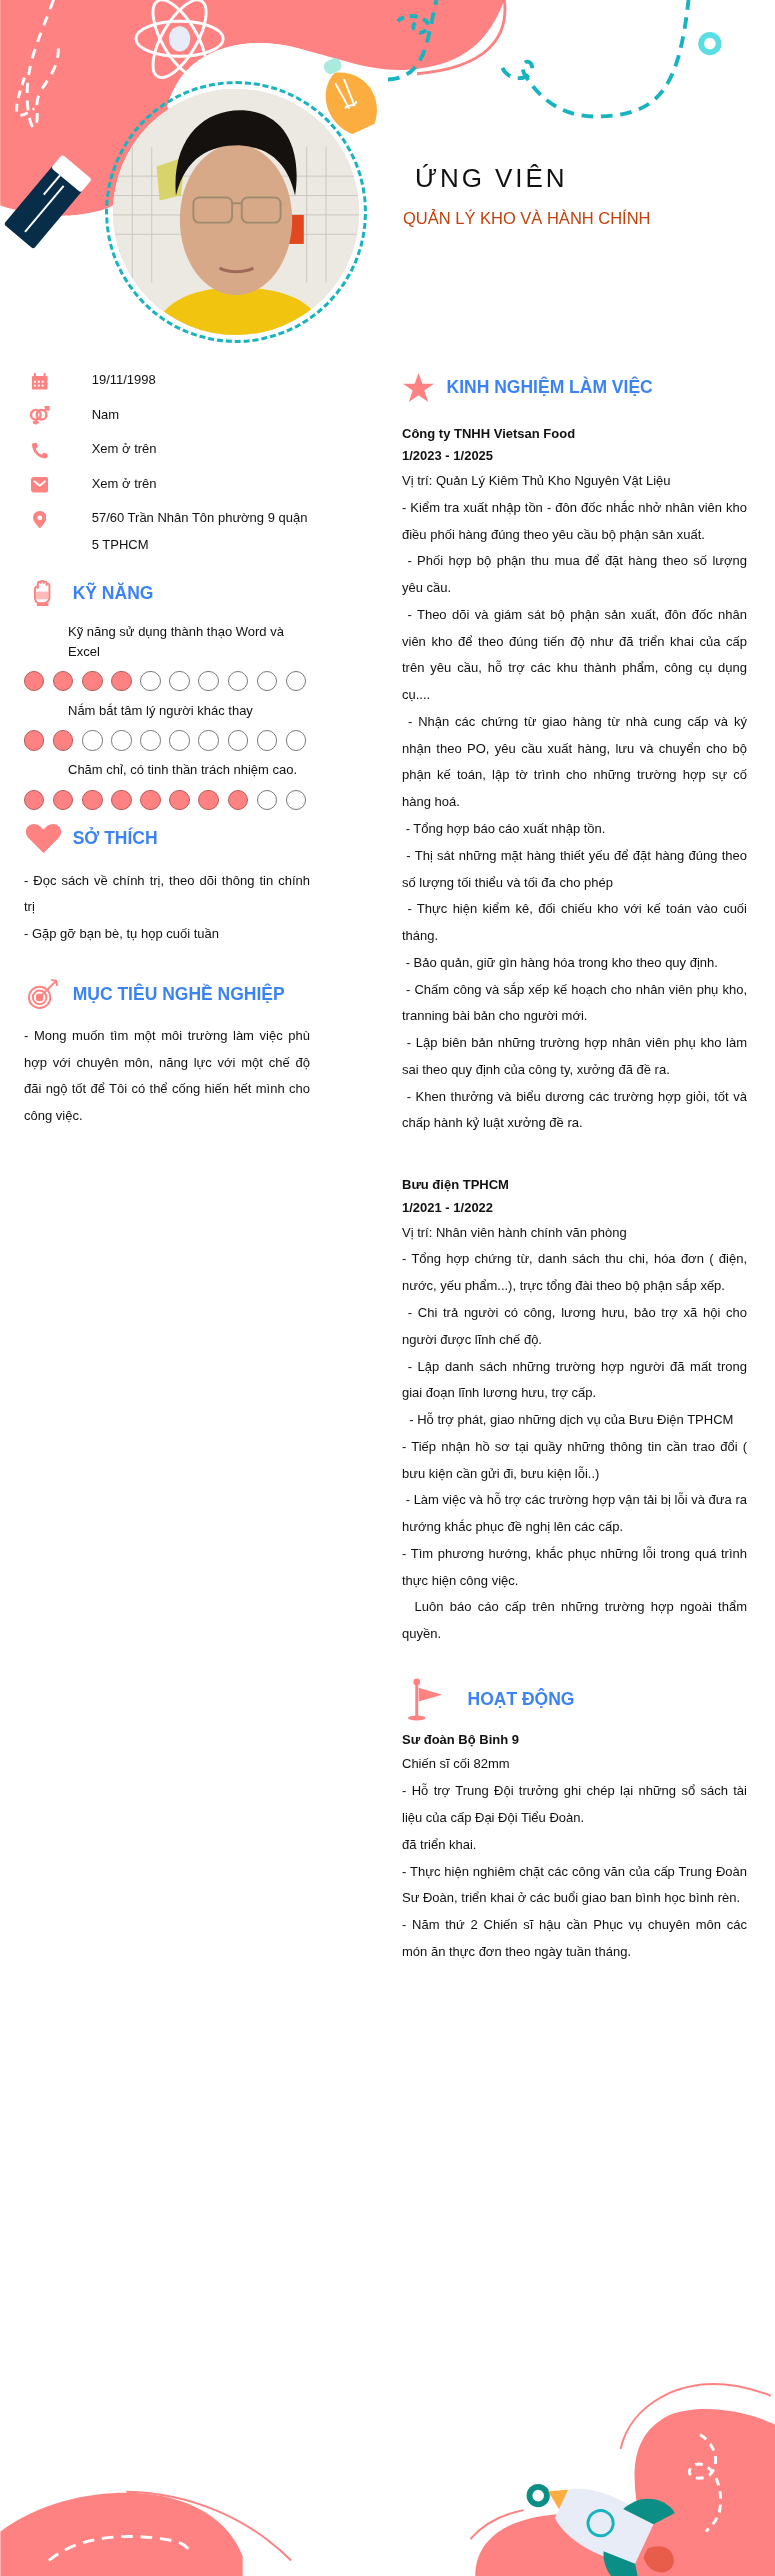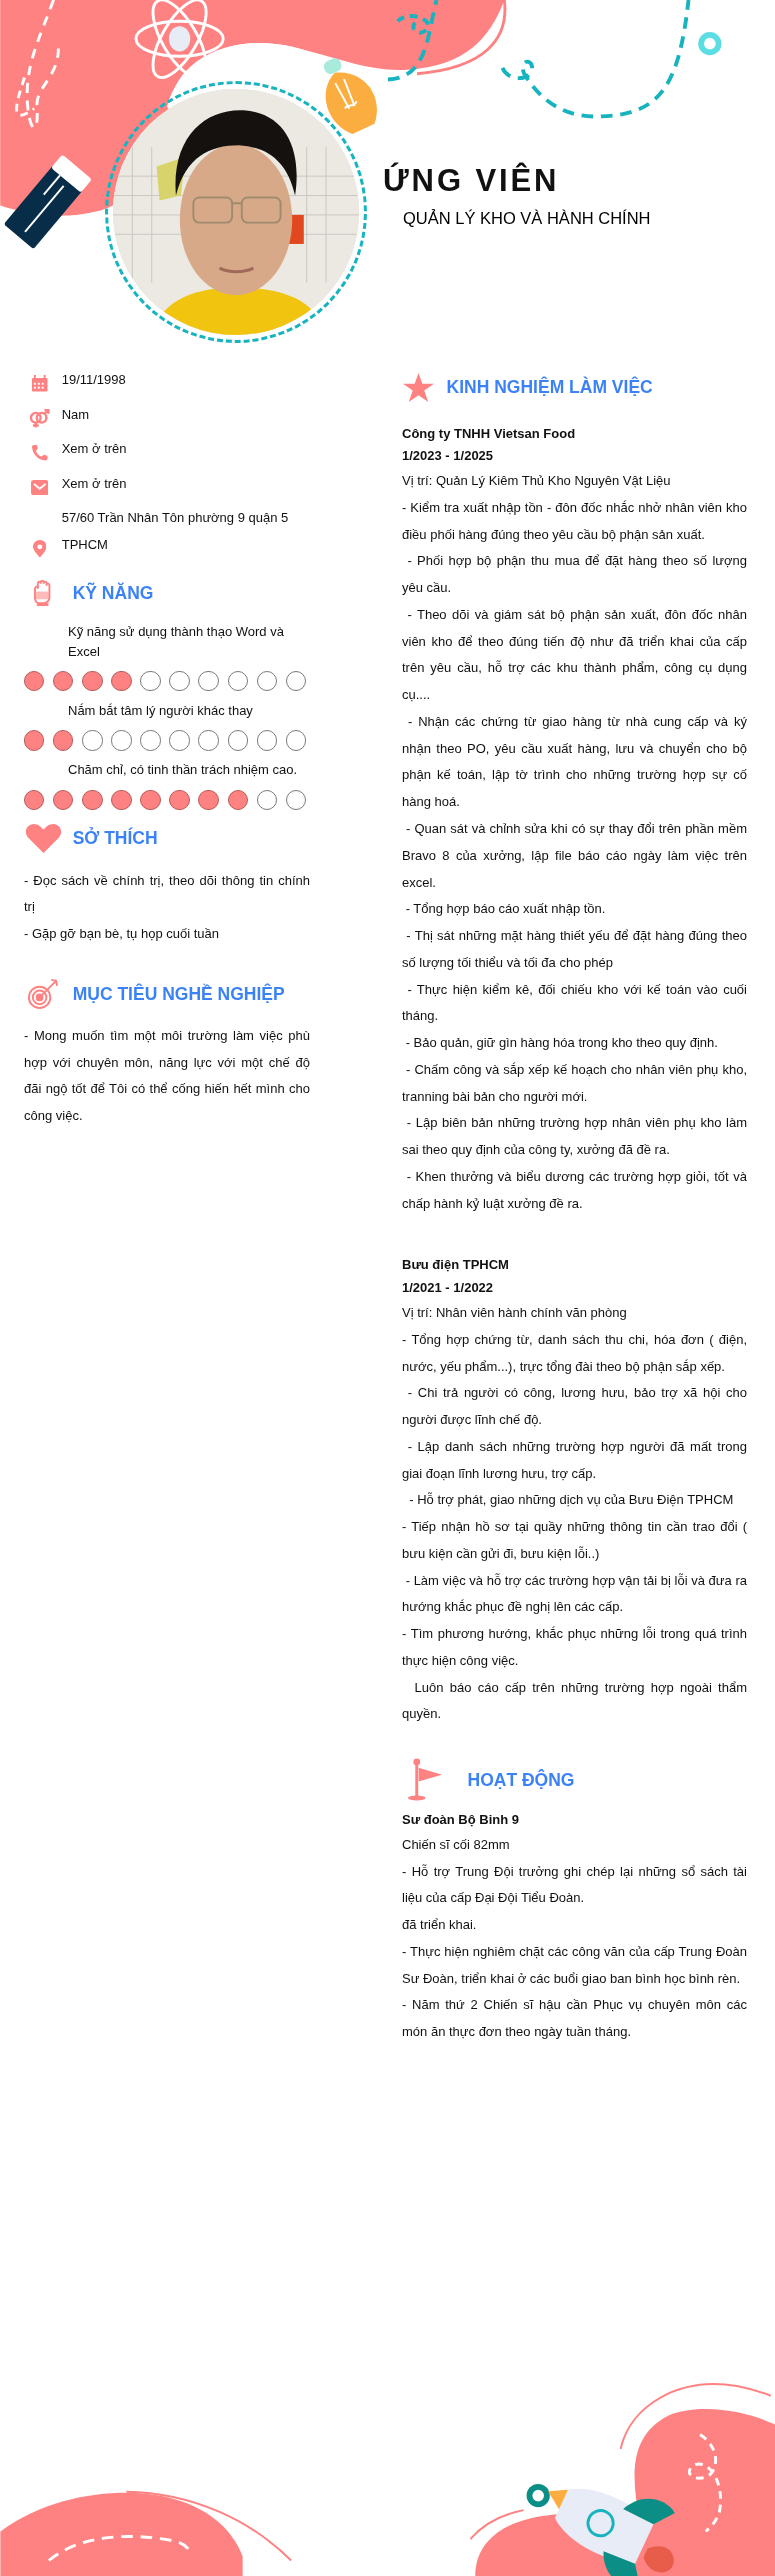--- a/index.html
+++ b/index.html
@@ -9,27 +9,27 @@
   .deco { position: absolute; }
   .header-deco { left: 0; top: 0; width: 776px; height: 349px; }
   .footer-deco { left: 0; top: 2357px; width: 776px; height: 219px; }
 
   .avatar {
     position: absolute; left: 113px; top: 89px; width: 246px; height: 246px; border-radius: 50%;
     overflow: hidden; background: #e9e6df;
   }
   .avatar-ring { position: absolute; left: 105px; top: 81px; width: 262px; height: 262px; border-radius: 50%; border: 3.9px dashed #17b3be; }
 
-  .name { position: absolute; left: 383px; top: 163px; font-size: 31px; font-weight: bold; letter-spacing: 2.9px; color: #111; }
-  .role { position: absolute; left: 403px; top: 209px; font-size: 16.5px; color: #000000; }
+  .name { position: absolute; left: 415px; top: 163px; font-size: 26px; font-weight: normal; letter-spacing: 2.9px; color: #111; }
+  .role { position: absolute; left: 403px; top: 209px; font-size: 16.5px; color: #c2410c; }
 
   .left { position: absolute; left: 24px; top: 372px; width: 286px; font-size: 13px; line-height: 1.5; }
   .right { position: absolute; left: 402px; top: 369px; width: 345px; font-size: 13px; line-height: 2.06; }
 
-  .info-row { display: flex; align-items: flex-end; margin-bottom: 12.6px; }
+  .info-row { display: flex; align-items: flex-start; margin-bottom: 12.6px; gap: 30px; }
   .info-icon { width: 21.3px; height: 19.4px; margin-left: 4.8px; margin-right: 11.6px; flex-shrink: 0; display: flex; align-items: center; justify-content: center; }
   .info-text { line-height: 2.05; margin-top: -4.8px; }
 
   .sec-head { display: flex; align-items: center; margin: 17.5px 0 11.6px 0; }
   .sec-icon { width: 39px; height: 35px; margin-right: 9.7px; display: flex; align-items: center; justify-content: center; flex-shrink: 0; }
   .sec-title { font-size: 17.5px; font-weight: bold; color: #3b82f6; }
 
   .skill-label { margin-top: 7.8px; margin-bottom: 9.7px; margin-left: 44px; }
   .dots { display: flex; gap: 8.7px; margin-bottom: 9.7px; }
   .dot { width: 20.4px; height: 20.4px; border-radius: 50%; border: 1.5px solid #7a7a7a; background: #fff; }
@@ -265,21 +265,20 @@
   </div>
 
   <div class="job-block">
     <div class="job-company">Công ty TNHH Vietsan Food</div>
     <div class="job-period">1/2023 - 1/2025</div>
     <div class="job-line">Vị trí: Quản Lý Kiêm Thủ Kho Nguyên Vật Liệu</div>
     <div class="job-line">- Kiểm tra xuất nhập tồn - đôn đốc nhắc nhở nhân viên kho điều phối hàng đúng theo yêu cầu bộ phận sản xuất.</div>
     <div class="job-line"> - Phối hợp bộ phận thu mua để đặt hàng theo số lượng yêu cầu.</div>
     <div class="job-line"> - Theo dõi và giám sát bộ phận sản xuất, đôn đốc nhân viên kho để theo đúng tiến độ như đã triển khai của cấp trên yêu cầu, hỗ trợ các khu thành phẩm, công cụ dụng cụ....</div>
     <div class="job-line"> - Nhận các chứng từ giao hàng từ nhà cung cấp và ký nhận theo PO, yêu cầu xuất hàng, lưu và chuyển cho bộ phận kế toán, lập tờ trình cho những trường hợp sự cố hàng hoá.</div>
-    <div class="job-line"> - Quan sát và chỉnh sửa khi có sự thay đổi trên phần mềm Bravo 8 của xưởng, lập file báo cáo ngày làm việc trên excel.</div>
     <div class="job-line"> - Tổng hợp báo cáo xuất nhập tồn.</div>
     <div class="job-line"> - Thị sát những mặt hàng thiết yếu để đặt hàng đúng theo số lượng tối thiểu và tối đa cho phép</div>
     <div class="job-line"> - Thực hiện kiểm kê, đối chiếu kho với kế toán vào cuối tháng.</div>
     <div class="job-line"> - Bảo quản, giữ gìn hàng hóa trong kho theo quy định.</div>
     <div class="job-line"> - Chấm công và sắp xếp kế hoạch cho nhân viên phụ kho, tranning bài bản cho người mới.</div>
     <div class="job-line"> - Lập biên bản những trường hợp nhân viên phụ kho làm sai theo quy định của công ty, xưởng đã đề ra.</div>
     <div class="job-line"> - Khen thưởng và biểu dương các trường hợp giỏi, tốt và chấp hành kỷ luật xưởng đề ra.</div>
   </div>
 
   <div class="job-block" style="margin-bottom:30px">

